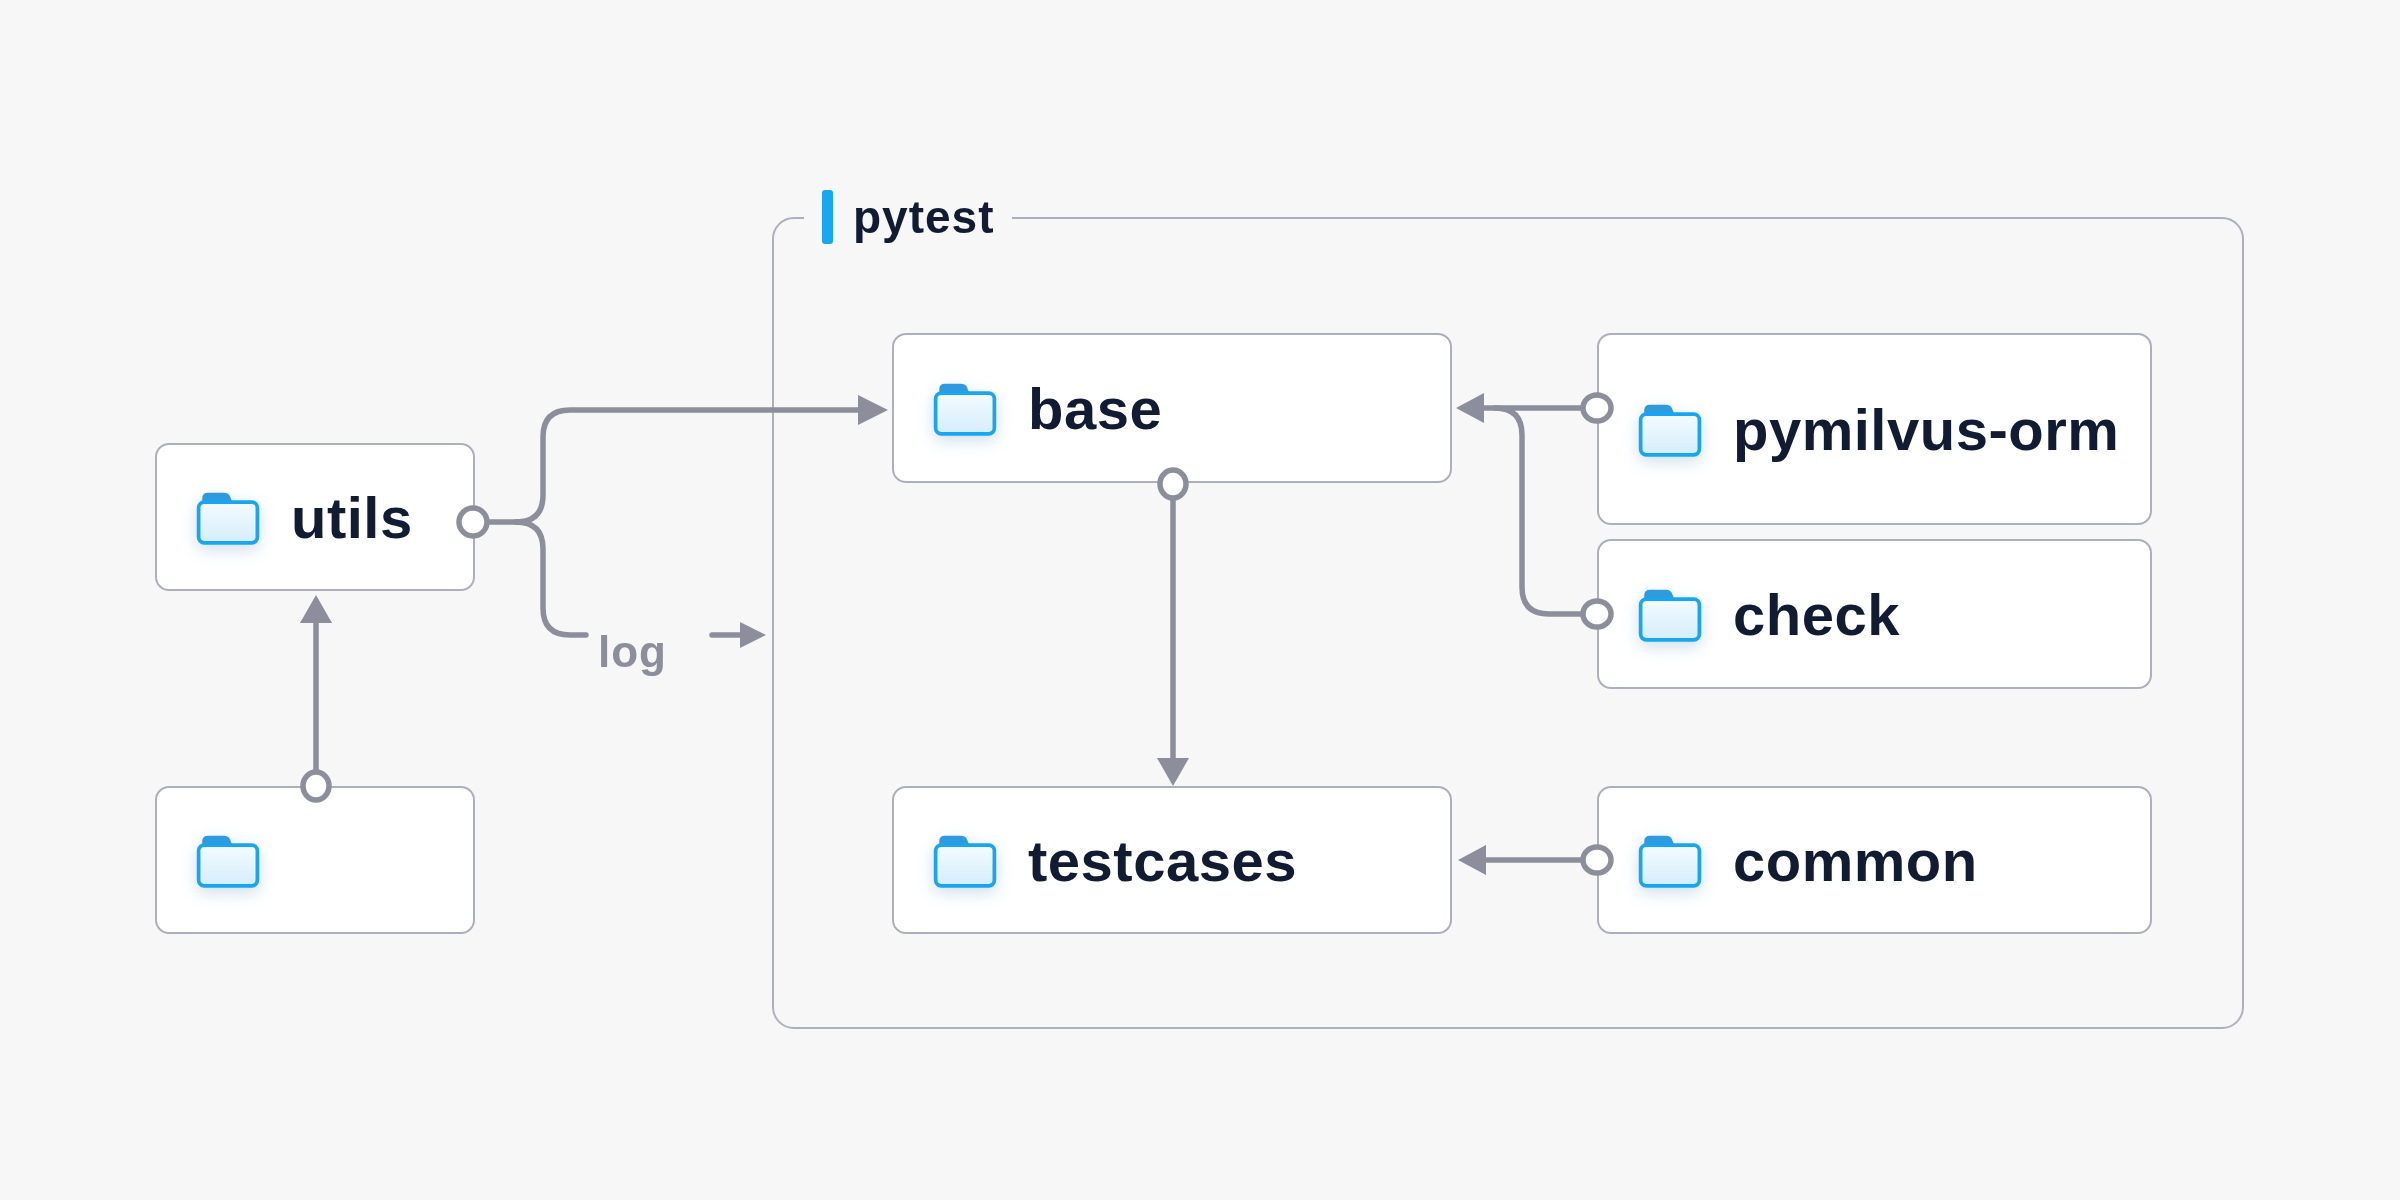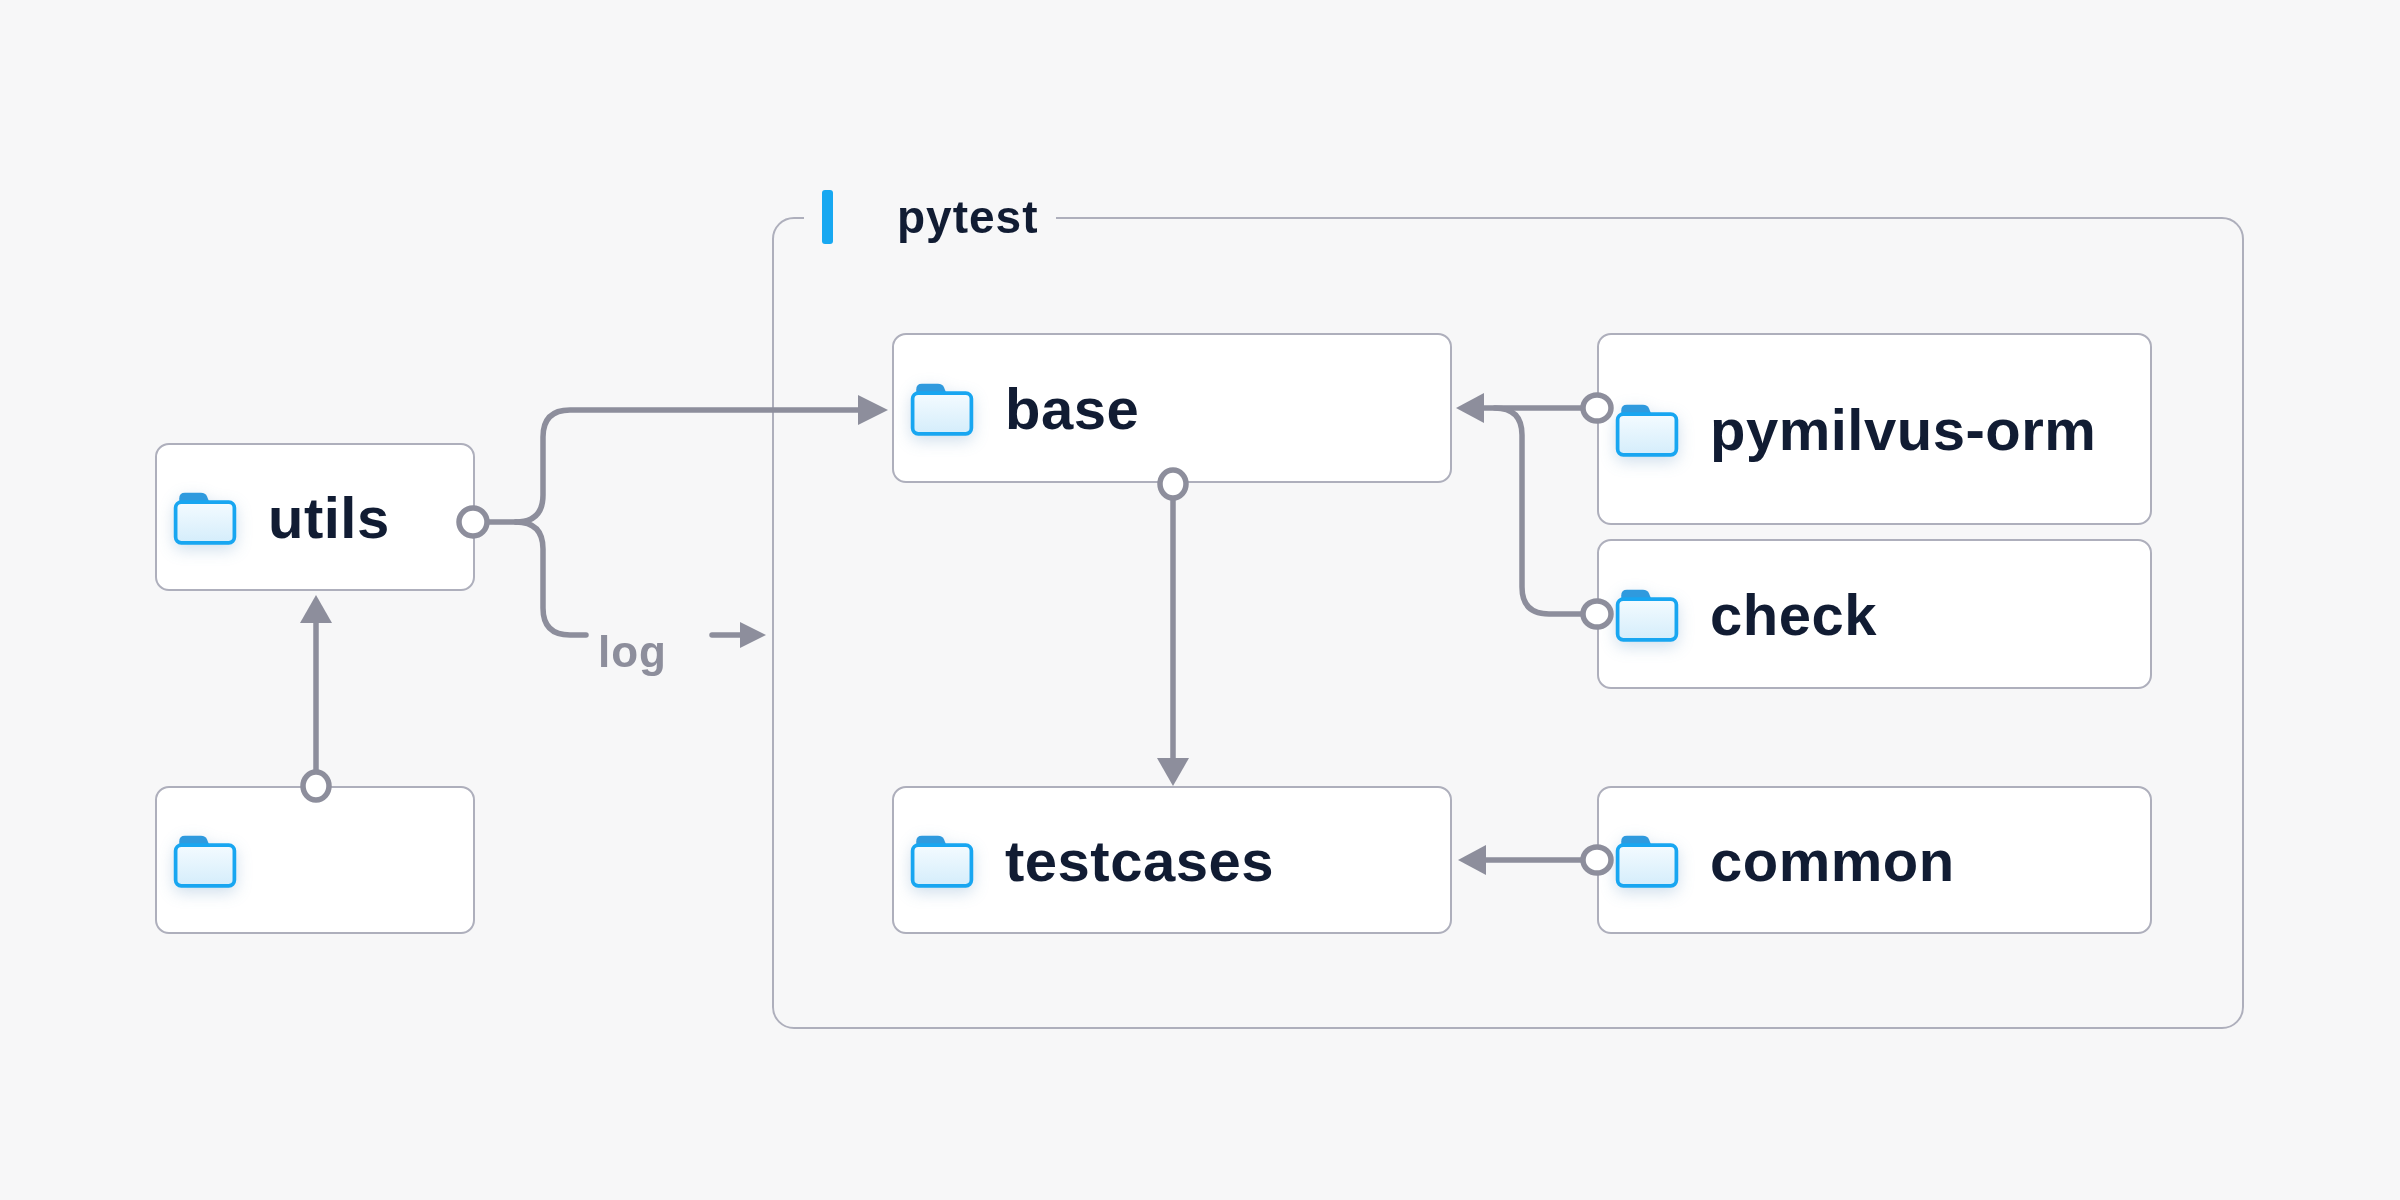--- a/index.html
+++ b/index.html
@@ -23,26 +23,26 @@
   }
   .group-label{
     position:absolute;left:804px;top:188px;height:58px;z-index:2;
     display:flex;align-items:center;gap:20px;padding:0 18px;
     background:var(--bg);
   }
   .group-label .bar{
     width:11px;height:54px;border-radius:3px;background:var(--accent);
   }
   .group-label .title{
-    font-size:46px;font-weight:700;color:var(--text);letter-spacing:1px;line-height:58px;margin-left:44px;
+    font-size:46px;font-weight:700;color:var(--text);letter-spacing:1px;line-height:58px;
   }
   .node{
     position:absolute;z-index:2;box-sizing:border-box;
     background:var(--node-bg);border:2.5px solid var(--border);border-radius:14px;
-    display:flex;align-items:center;gap:30px;padding-left:15px;
+    display:flex;align-items:center;gap:30px;padding-left:38px;
   }
   .node .label{
     font-size:58px;font-weight:700;color:var(--text);letter-spacing:0.5px;
     white-space:nowrap;
   }
   .node .icon{width:66px;height:58px;flex:0 0 auto;display:flex;}
   .node .icon svg{width:66px;height:58px;filter:drop-shadow(0 5px 8px rgba(40,110,170,.22));}
   .edge-layer{
     position:absolute;left:0;top:0;width:2400px;height:1200px;z-index:3;pointer-events:none;
   }

